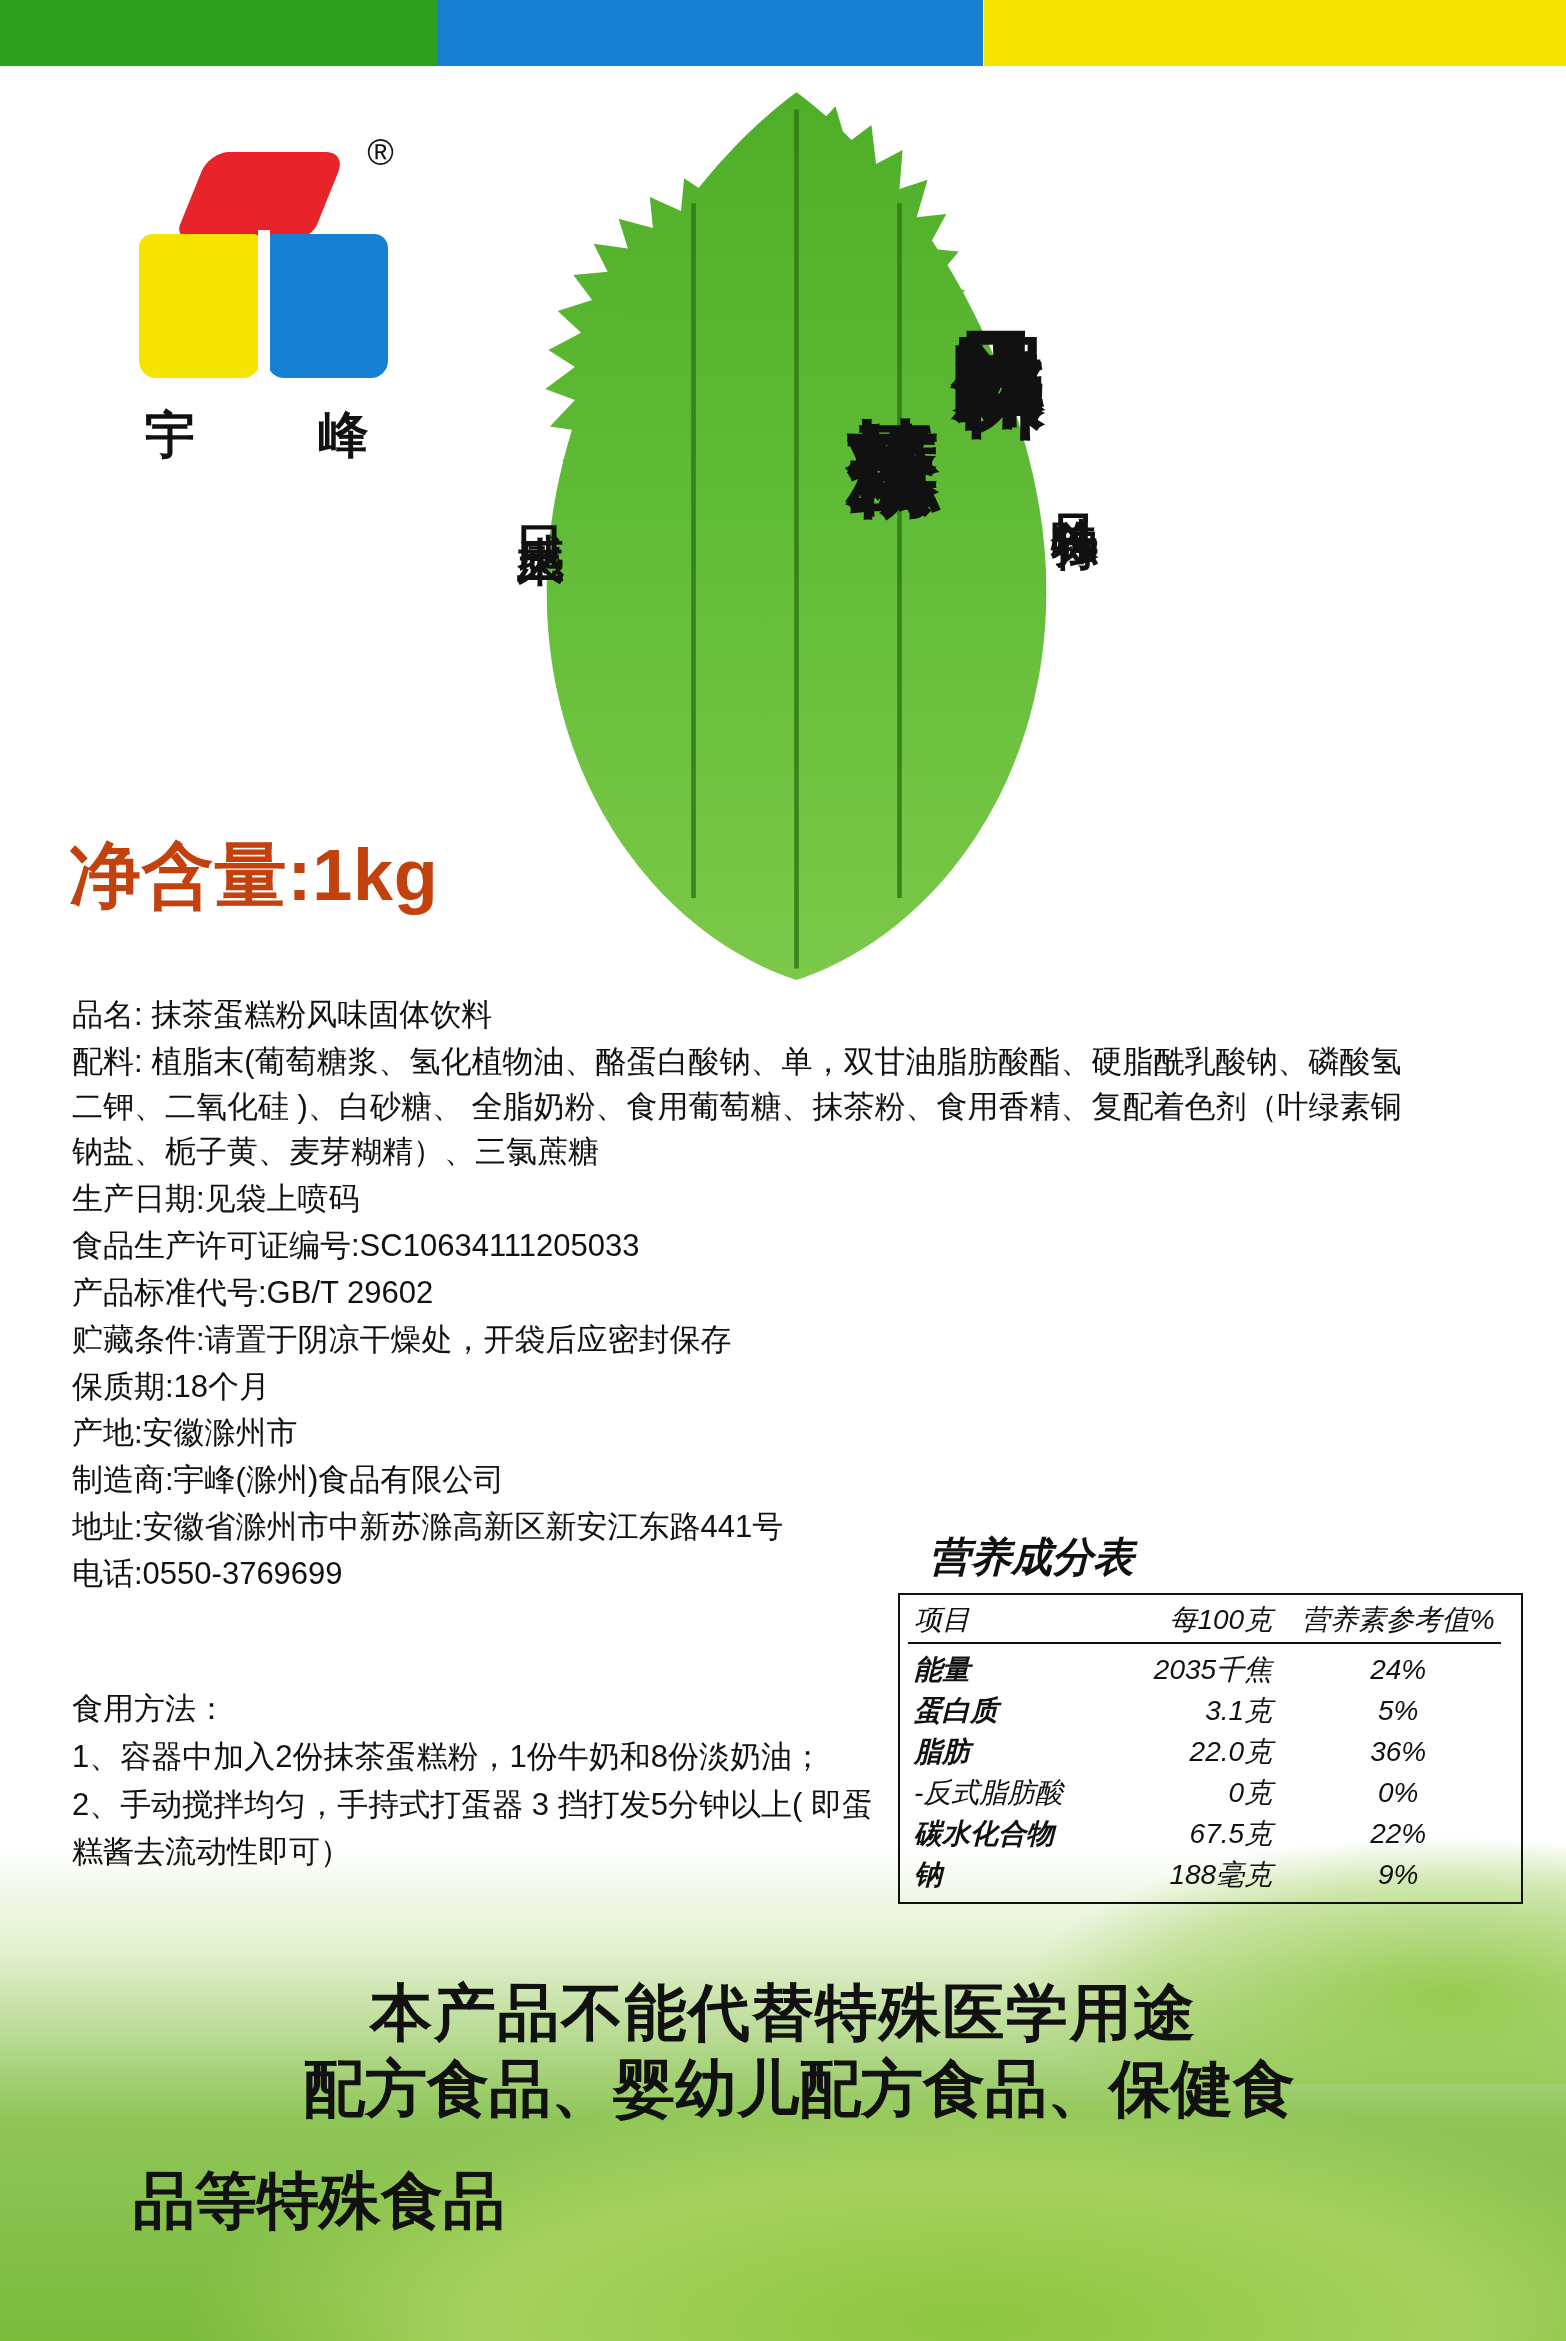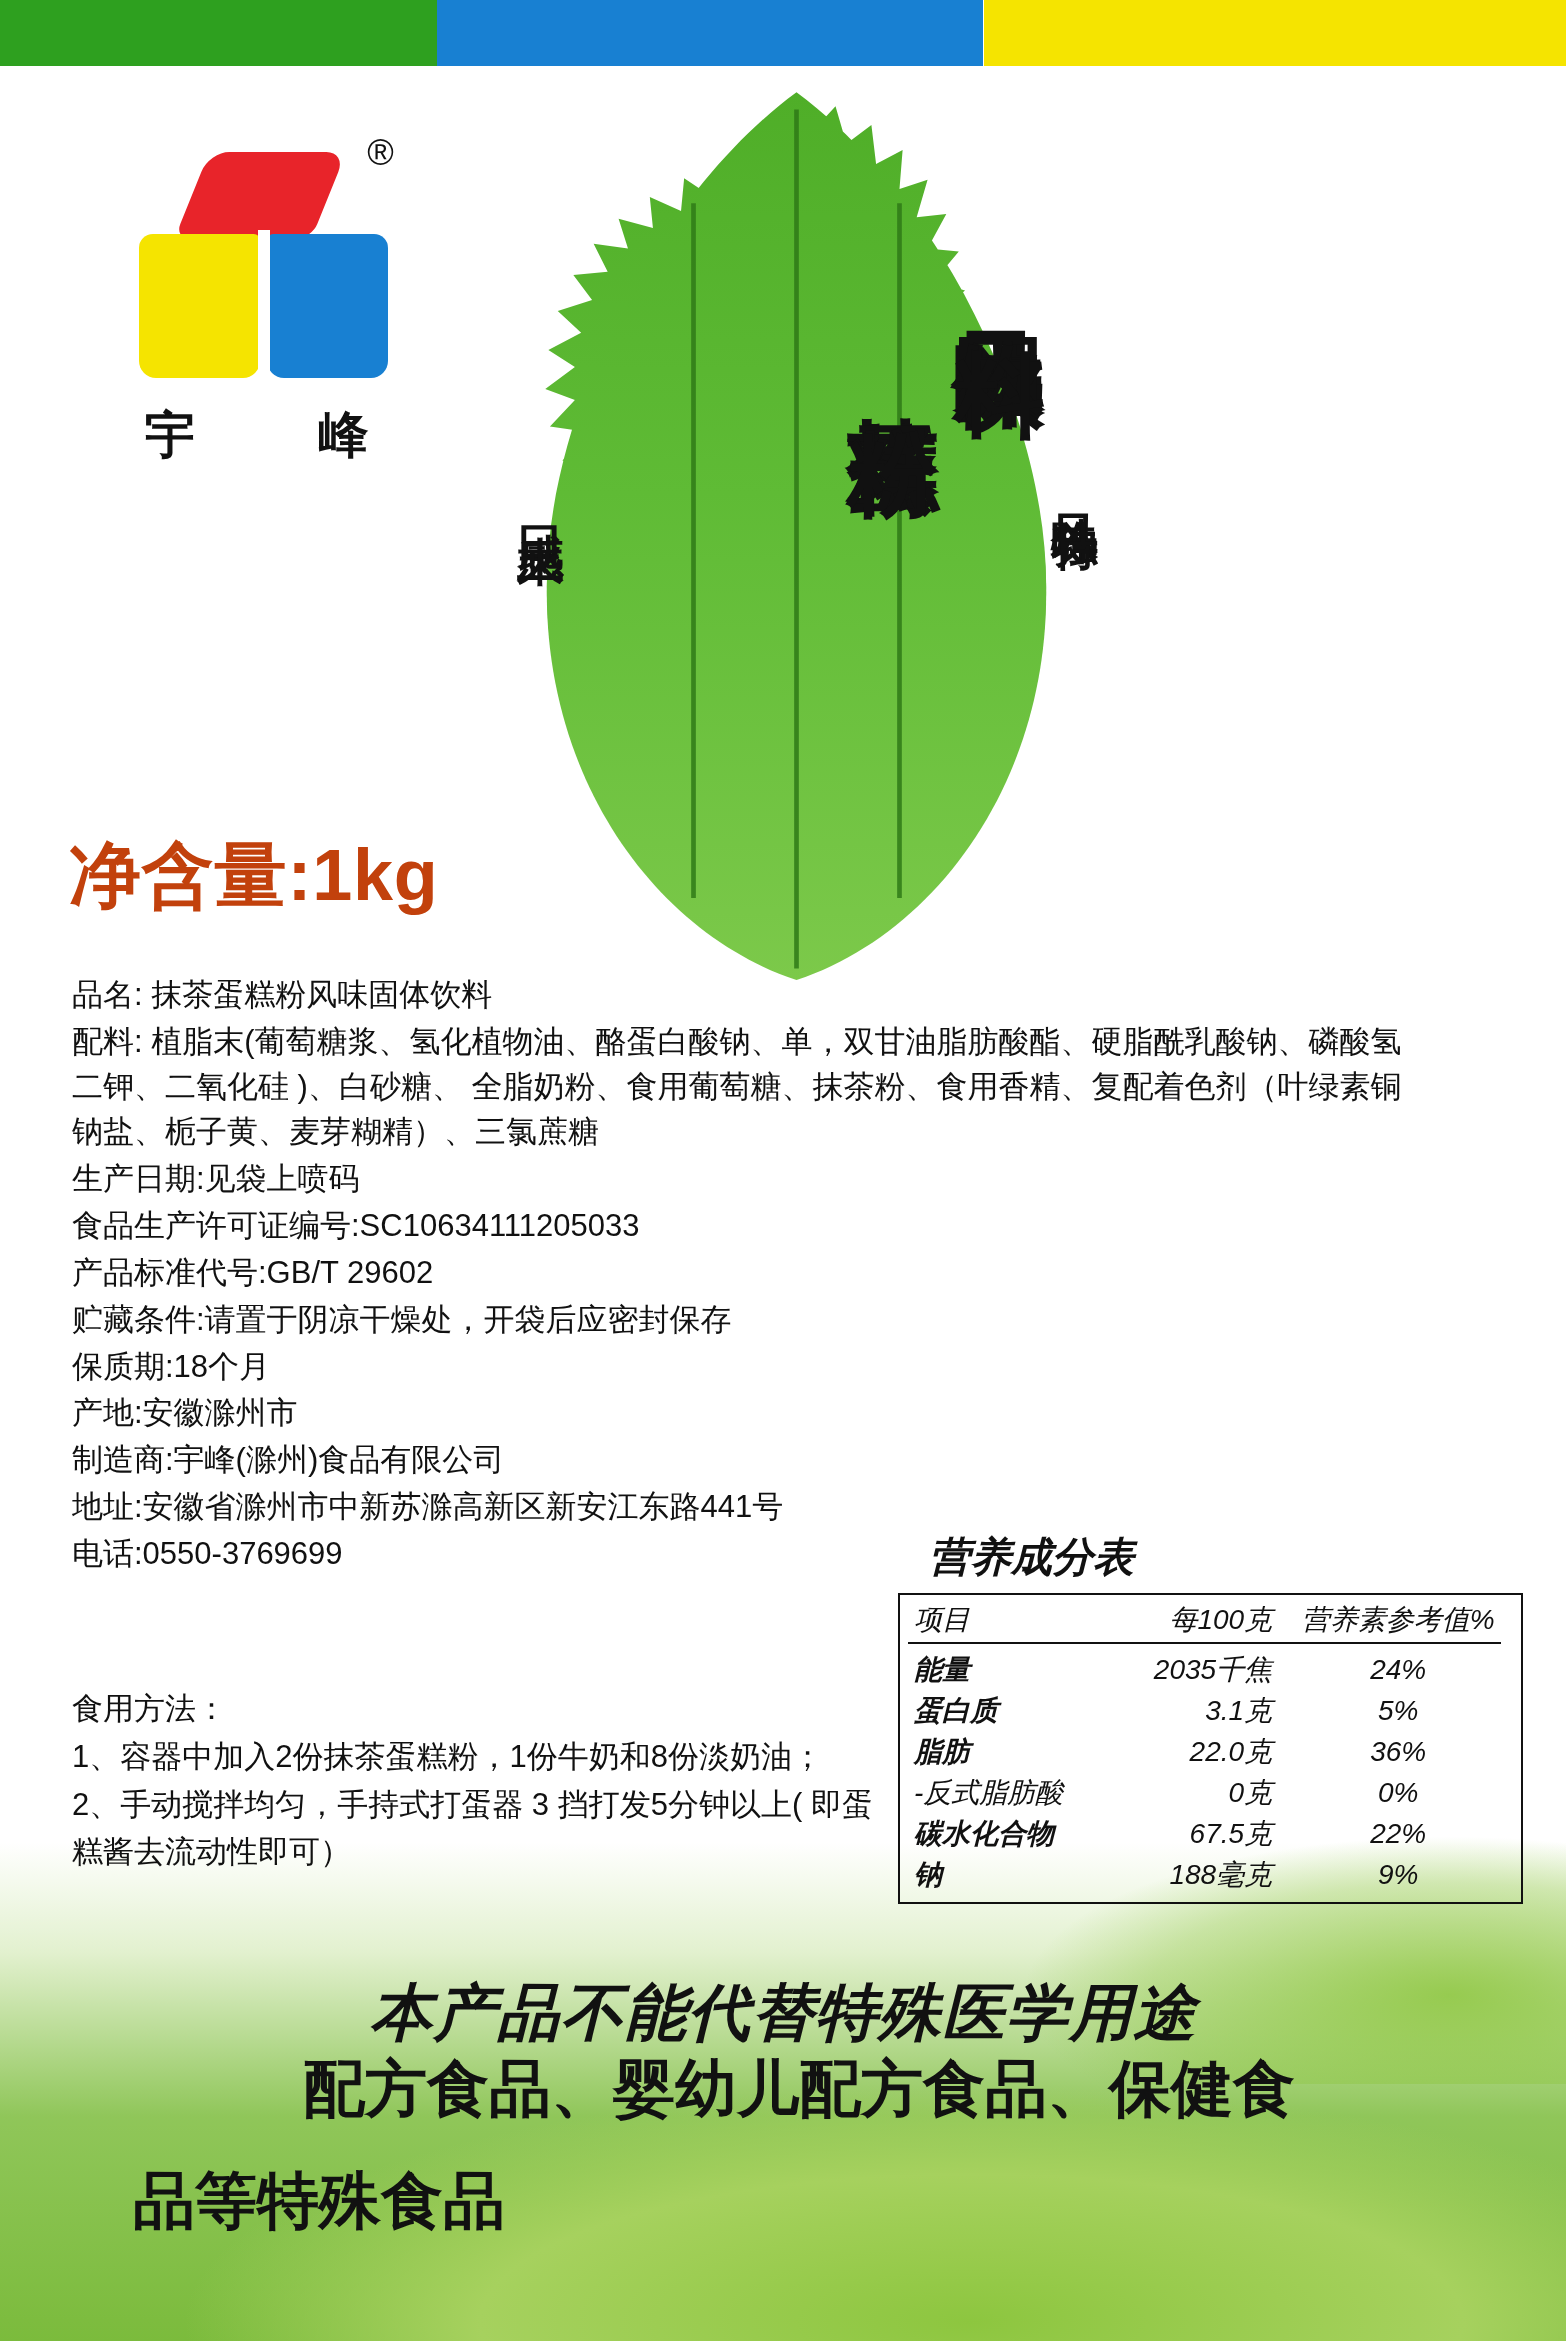--- a/index.html
+++ b/index.html
@@ -138,21 +138,21 @@
     font-size: 72px;
     font-weight: bold;
     color: #c2410c;
     letter-spacing: 0.8px;
   }
 
   
   .info {
     position: absolute;
     left: 72px;
-    top: 972px;
+    top: 992px;
     width: 1015px;
     font-size: 31px;
     line-height: 1.46;
     color: #111;
   }
   .info p { margin: 0 0 1.6px 0; }
   .info .wrapline { width: 1343px; }
 
   
   .usage {
@@ -214,21 +214,21 @@
     position: absolute;
     left: 0;
     top: 1975px;
     width: 1567px;
     text-align: center;
     color: #111;
     font-weight: bold;
     font-size: 62px;
     line-height: 1.22;
   }
-  .warning .l1 { letter-spacing: 1.6px; font-style: italic; }
+  .warning .l1 { letter-spacing: 1.6px; }
   .warning .l2 { letter-spacing: 0px; padding-left: 31px; }
   .warning .l3 { text-align: left; margin-left: 133px; margin-top: 37px; }
 </style>
 </head>
 <body>
 
 <div id="page">
 
   <div class="topbar topbar-green"></div>
   <div class="topbar topbar-blue"></div>

